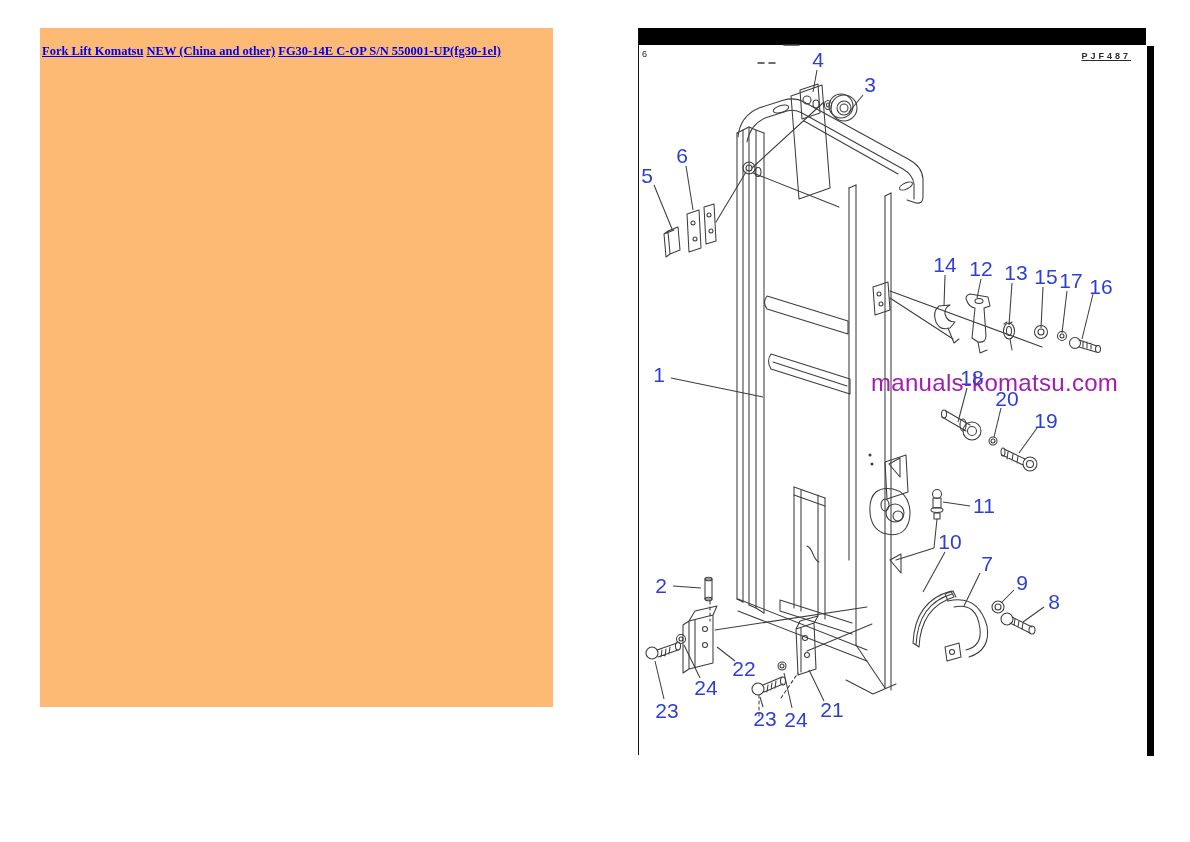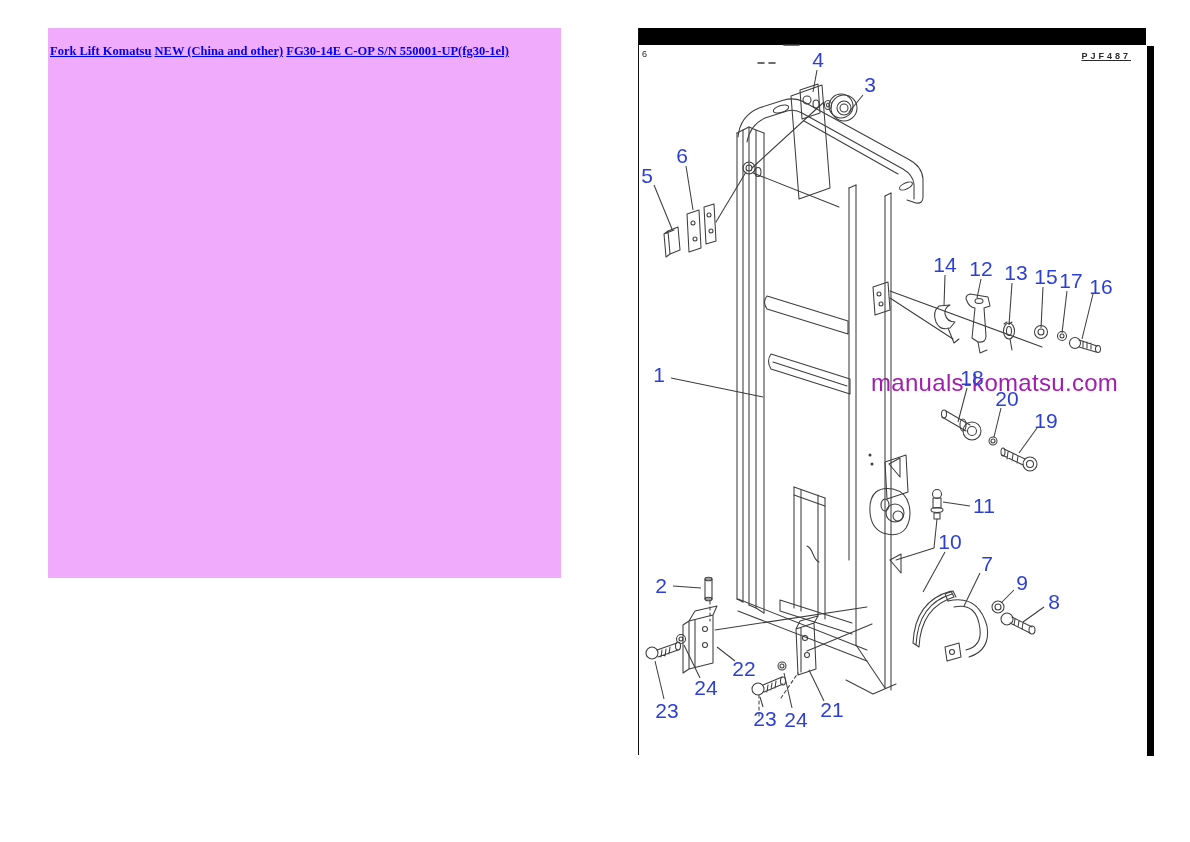--- a/index.html
+++ b/index.html
@@ -1,21 +1,21 @@
 <!DOCTYPE html>
 <html><head>
 <meta charset="utf-8">
 <style>
   html,body{margin:0;padding:0;background:#ffffff;}
   body{width:1190px;height:842px;position:relative;overflow:hidden;
        font-family:"Liberation Sans",sans-serif;}
 
   
-  .black-panel{position:absolute;left:48px;top:28px;width:513px;height:550px;
-               background:#f0abfc;}
+  .black-panel{position:absolute;left:40px;top:28px;width:513px;height:679px;
+               background:#fdba74;}
   .breadcrumb{position:absolute;left:2px;top:16px;width:500px;
               font-family:"Liberation Serif",serif;font-weight:bold;
               font-size:12.5px;line-height:14px;white-space:nowrap;}
   .breadcrumb a{color:#0000ee;text-decoration:underline;cursor:pointer;}
   .breadcrumb .sep{color:#0000ee;}
 
   
   .sheet{position:absolute;left:638px;top:28px;width:516px;height:727px;
          background:#fff;border-left:1px solid #111;}
   .sheet .topbar{position:absolute;left:0;top:0;width:507px;height:17px;background:#000;}

